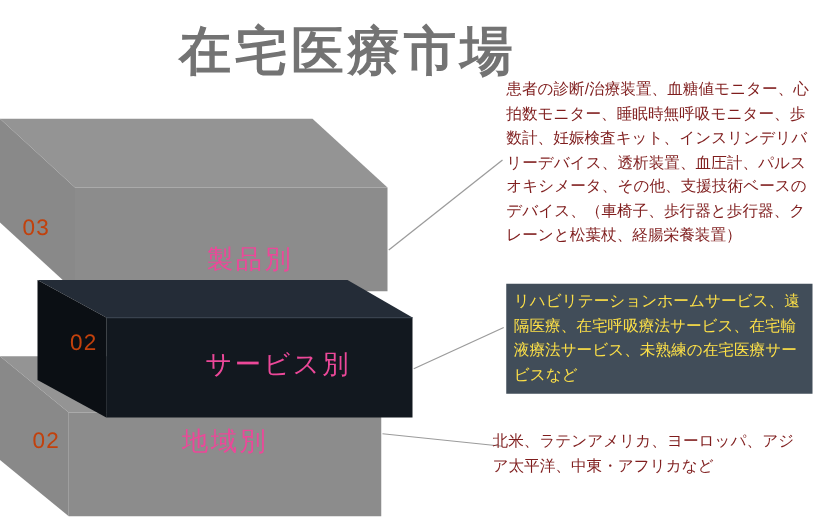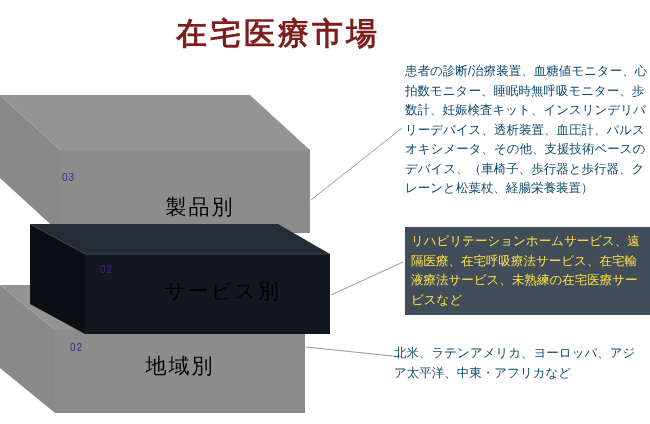--- a/index.html
+++ b/index.html
@@ -3,31 +3,31 @@
 <meta charset="utf-8">
 <style>
   html,body{margin:0;padding:0;}
   body{
     width:650px;height:424px;position:relative;overflow:hidden;
     background:#ffffff;
     font-family:"Liberation Sans","DejaVu Sans",sans-serif;
   }
   .title{
     position:absolute;left:0;top:13px;width:556px;margin:0;
-    text-align:center;font-size:31px;font-weight:700;letter-spacing:3px;color:#7f1d1d;
+    text-align:center;font-size:42px;font-weight:700;letter-spacing:3px;color:#737373;
   }
   .scene{position:absolute;left:0;top:0;}
   .layer-num{
-    position:absolute;color:#4c1d95;font-size:10px;letter-spacing:1px;margin-left:44px;
+    position:absolute;color:#c2410c;font-size:18px;letter-spacing:1px;
   }
   .layer-label{
-    position:absolute;color:#000000;font-size:21px;text-align:center;letter-spacing:2px;
+    position:absolute;color:#ec4899;font-size:21px;text-align:center;letter-spacing:2px;
   }
   .desc{
-    position:absolute;font-size:12.5px;line-height:19.5px;color:#0c4a6e;
+    position:absolute;font-size:12.5px;line-height:19.5px;color:#7f1d1d;
   }
   .service-desc{
     background:#414d59;color:#fde047;padding:5px 6px;
   }
   .connector{stroke:#9b9b9b;stroke-width:1;}
   .edge-highlight{stroke:#39424e;stroke-width:1;}
 </style>
 </head>
 <body>
 
@@ -60,19 +60,19 @@
     <line class="connector" x1="331" y1="295" x2="403" y2="262"></line>
     <line class="connector" x1="306" y1="347" x2="402" y2="357"></line>
   </svg>
 
   <div class="layer-num" style="left:18px;top:172px;">03</div>
   <div class="layer-num" style="left:56px;top:264px;">02</div>
   <div class="layer-num" style="left:26px;top:342px;">02</div>
 
   <div class="layer-label" style="left:75px;top:193px;width:250px;">製品別</div>
   <div class="layer-label" style="left:105px;top:277px;width:235px;text-align:center;">サービス別</div>
-  <div class="layer-label" style="left:55px;top:352px;width:250px;">地域別</div>
+  <div class="layer-label" style="left:55px;top:339px;width:250px;">地域別</div>
 
   <div class="desc" style="left:405px;top:62px;width:245px;">患者の診断/治療装置、血糖値モニター、心拍数モニター、睡眠時無呼吸モニター、歩数計、妊娠検査キット、インスリンデリバリーデバイス、透析装置、血圧計、パルスオキシメータ、その他、支援技術ベースのデバイス、（車椅子、歩行器と歩行器、クレーンと松葉杖、経腸栄養装置）</div>
   <div class="desc service-desc" style="left:405px;top:227px;width:233px;">リハビリテーションホームサービス、遠隔医療、在宅呼吸療法サービス、在宅輸液療法サービス、未熟練の在宅医療サービスなど</div>
   <div class="desc" style="left:394px;top:344px;width:245px;">北米、ラテンアメリカ、ヨーロッパ、アジア太平洋、中東・アフリカなど</div>
 
 </div>
 
 </body></html>

